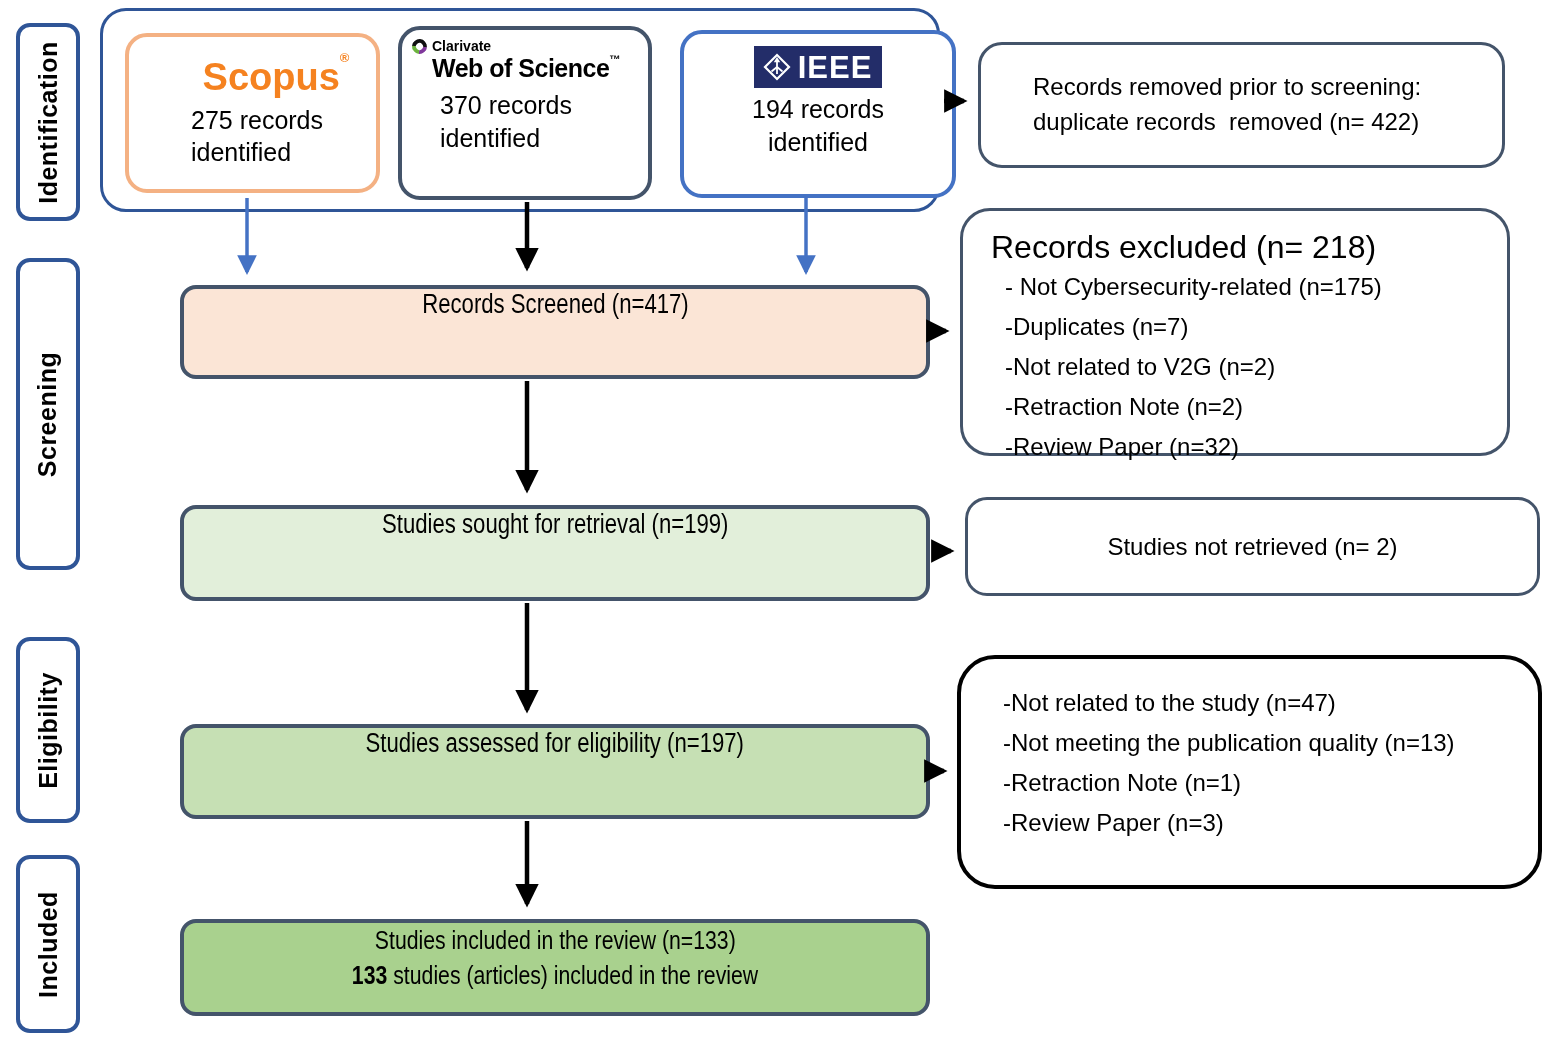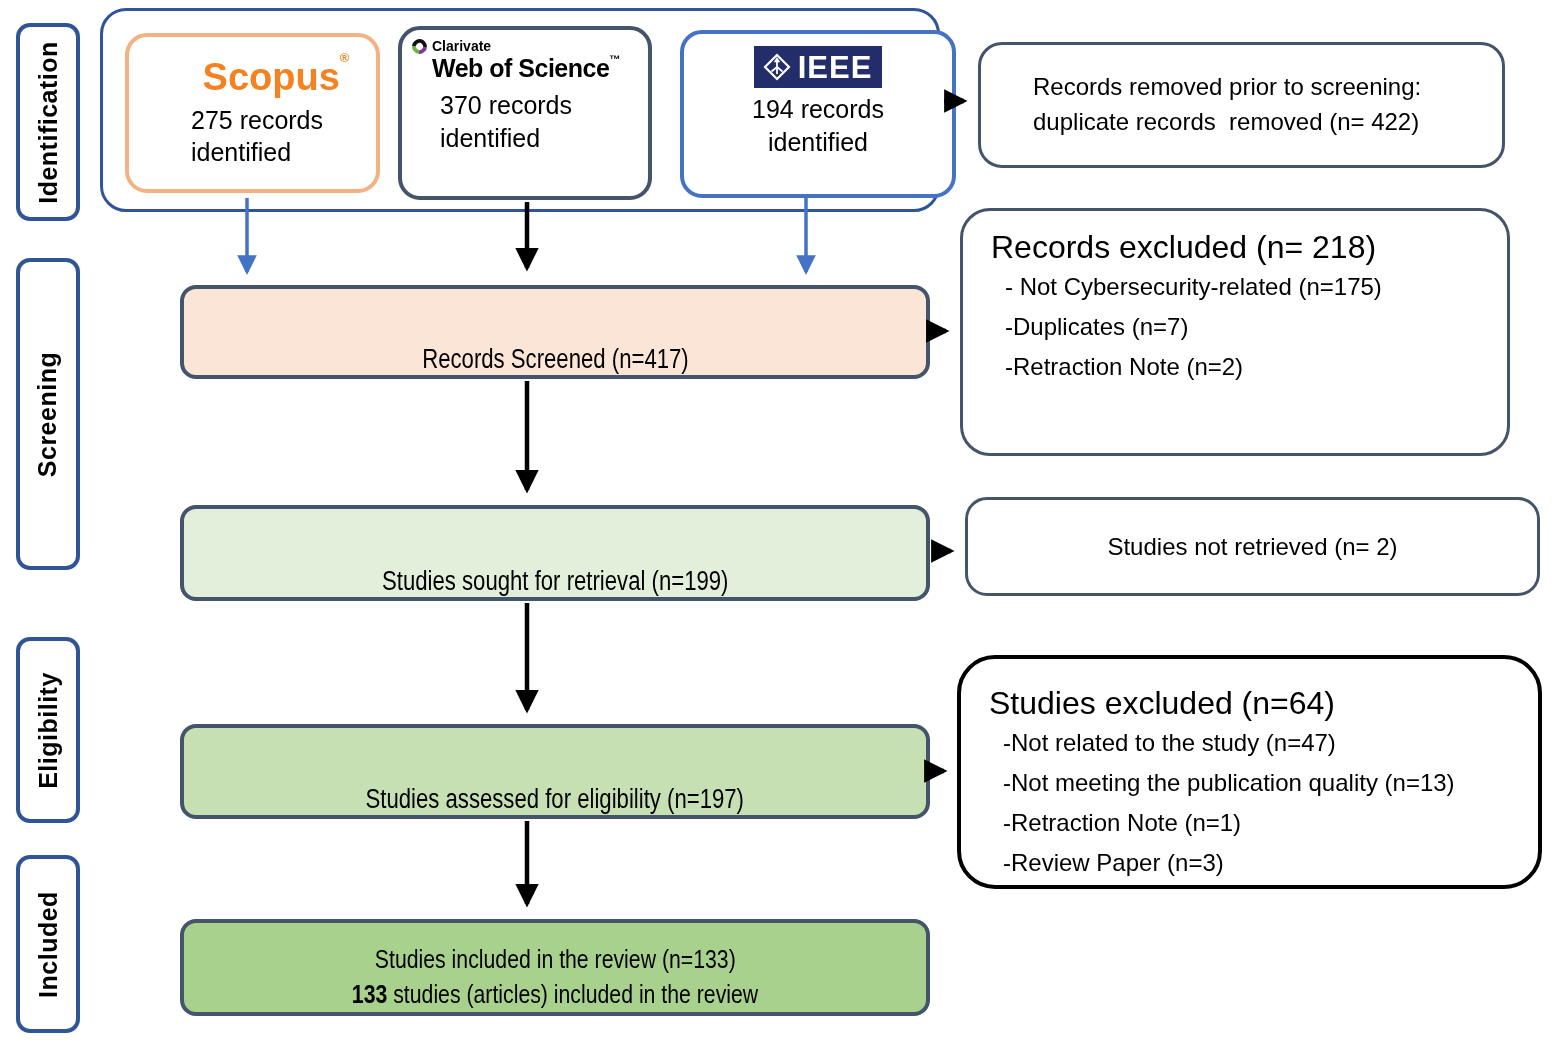--- a/index.html
+++ b/index.html
@@ -30,21 +30,21 @@
   .wos-name{font-weight:bold;font-size:25px;line-height:1.05;margin-left:20px;letter-spacing:-.5px;}
   .wos-name sup{font-size:11px;vertical-align:14px;}
   .wos-count{font-size:25px;line-height:1.3;text-align:left;margin-top:8px;max-width:170px;}
 
   .ieee-bar{background:#232D69;color:#fff;display:flex;align-items:center;gap:4px;padding:4px 10px 4px 6px;}
   .ieee-word{font-weight:bold;font-size:31px;letter-spacing:1px;line-height:1;}
   .ieee-count{font-size:25px;line-height:1.3;text-align:center;margin-top:5px;max-width:180px;}
 
   
   .flow-box{position:absolute;left:180px;width:750px;border:4px solid #44546A;border-radius:16px;box-sizing:border-box;
-            display:flex;flex-direction:column;align-items:center;justify-content:flex-end;text-align:center;}
+            display:flex;flex-direction:column;align-items:center;justify-content:flex-start;text-align:center;}
   .flow-label{font-size:27px;transform:scaleX(.82);white-space:nowrap;}
   .fb-screened{top:285px;height:94px;background:#FBE5D6;}
   .fb-sought{top:505px;height:96px;background:#E2EFDA;}
   .fb-assessed{top:724px;height:95px;background:#C6E0B4;}
   .fb-included{top:919px;height:97px;background:#A9D18E;}
   .flow-line{font-size:25px;line-height:1.4;transform:scaleX(.85);white-space:nowrap;}
 
   
   .side-box{position:absolute;background:#fff;border:3.5px solid #44546A;box-sizing:border-box;}
   .sb-removed{left:978px;top:42px;width:527px;height:126px;border-radius:24px;
@@ -127,29 +127,30 @@
 
   <div class="side-box sb-removed">
     <div>Records removed prior to screening:</div>
     <div>duplicate records  removed (n= 422)</div>
   </div>
 
   <div class="side-box sb-rec-excl">
     <div class="excl-title">Records excluded (n= 218)</div>
     <div class="excl-item">- Not Cybersecurity-related (n=175)</div>
     <div class="excl-item">-Duplicates (n=7)</div>
+    <div class="excl-item">-Not related to V2G (n=2)</div>
     <div class="excl-item">-Retraction Note (n=2)</div>
+    <div class="excl-item">-Review Paper (n=32)</div>
   </div>
 
   <div class="side-box sb-not-retr">
     <div>Studies not retrieved (n= 2)</div>
   </div>
 
   <div class="side-box sb-stud-excl">
-    <div class="excl-title">Studies excluded (n=64)</div>
     <div class="excl-item">-Not related to the study (n=47)</div>
     <div class="excl-item">-Not meeting the publication quality (n=13)</div>
     <div class="excl-item">-Retraction Note (n=1)</div>
     <div class="excl-item">-Review Paper (n=3)</div>
   </div>
 
   <svg id="arrows">
     <defs>
       <marker id="mBlack" viewBox="0 0 10 10" refX="8.5" refY="5" markerWidth="5.2" markerHeight="5.2" orient="auto-start-reverse">
         <path d="M0,0 L10,5 L0,10 z" fill="#000000"></path>

